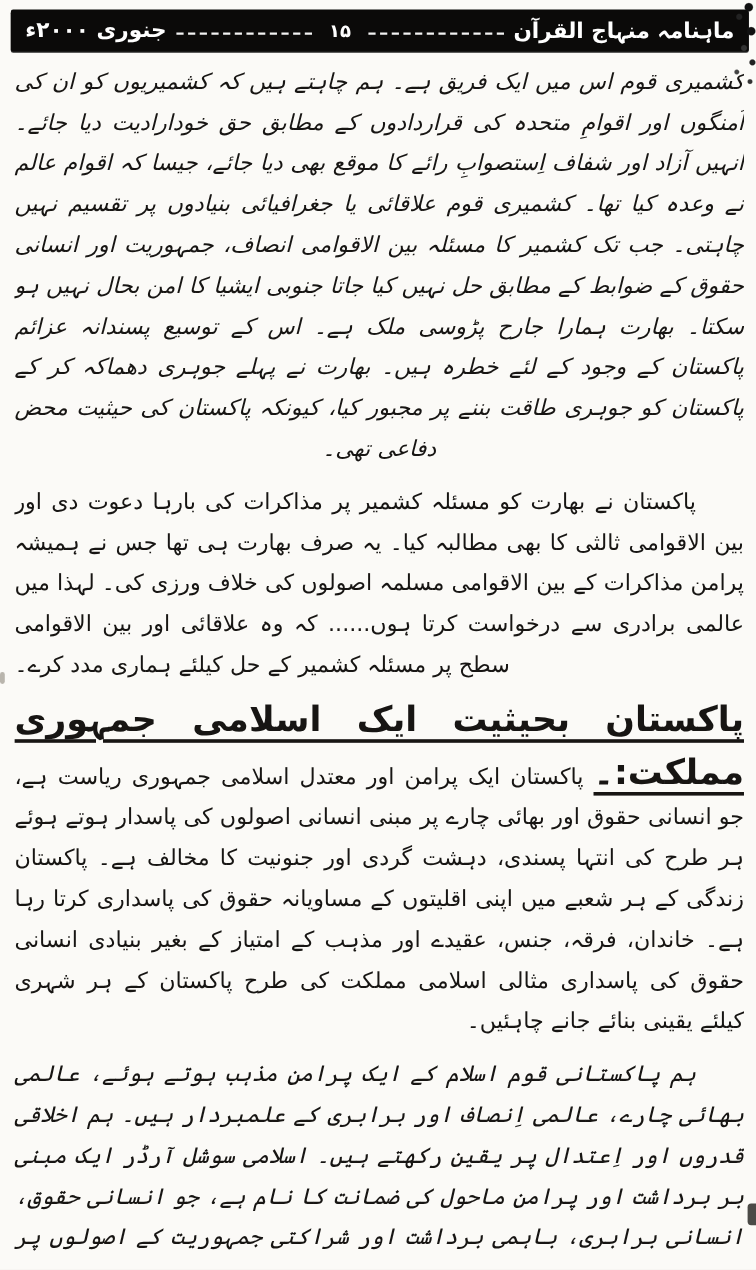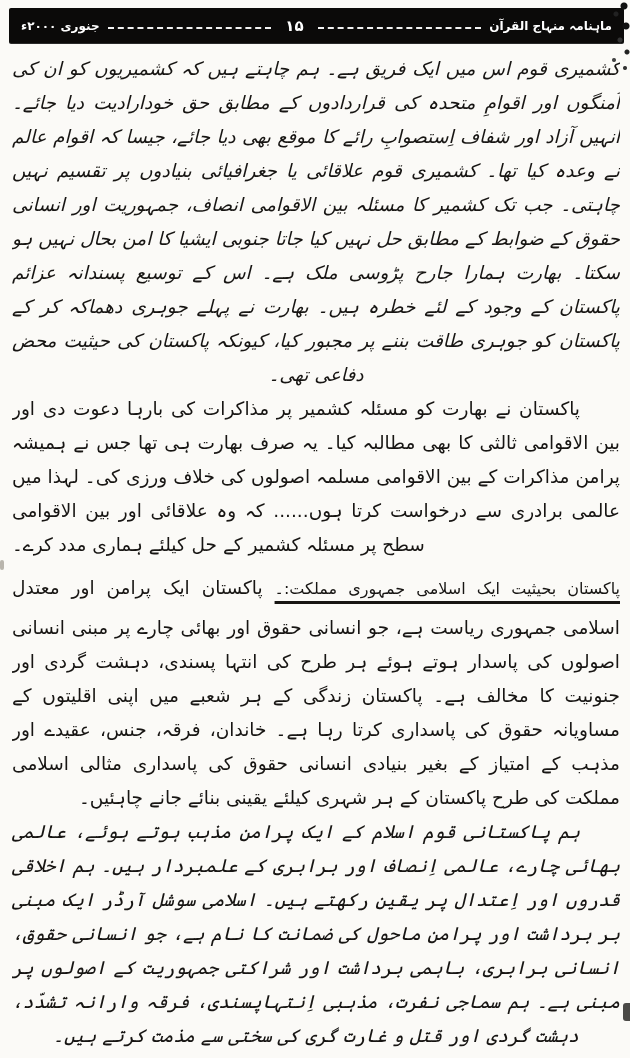--- a/index.html
+++ b/index.html
@@ -20,21 +20,21 @@
   .header-bar{
     position:absolute;top:8px;right:6px;left:9px;height:35px;
     background:#0b0a09;
     border-radius:2px;
     display:flex;align-items:center;
     padding:0 12px;
     color:#ffffff;
     box-shadow:0 1px 0 #2a2a2a;
   }
   .header-text{
-    font-size:12px;font-weight:bold;white-space:nowrap;
+    font-size:18px;font-weight:bold;white-space:nowrap;
     letter-spacing:.5px;
   }
   .page-num{font-size:15px;font-weight:bold;padding:0 6px;text-align:center;}
   .dash-line{
     flex:1;height:0;
     border-bottom:2.5px dashed #f2f2f2;
     margin:4px 8px 0 8px;
     min-width:30px;
   }
   
@@ -60,27 +60,27 @@
   
   .content{
     position:absolute;top:52px;right:10px;left:12px;bottom:6px;
     color:#171513;
     font-size:18.5px;
     line-height:34px;
     text-align:justify;
     overflow:hidden;
   }
   p.para{margin:0;padding:0;}
-  p.indent{text-indent:40px;}
+  p.indent{text-indent:40px;margin-top:10px;}
   p.last-center{text-align-last:center;font-style:italic;}
   p.last-left{text-align-last:left;}
   p.section{margin-top:5px;}
   .section-heading{
-    font-size:16px;
-    font-weight:normal;
+    font-size:29px;
+    font-weight:bold;
     text-decoration:underline;
     text-decoration-thickness:3px;
     text-underline-offset:7px;
     line-height:44px;
   }
 </style>
 </head>
 <body>
 
 <div class="page">

